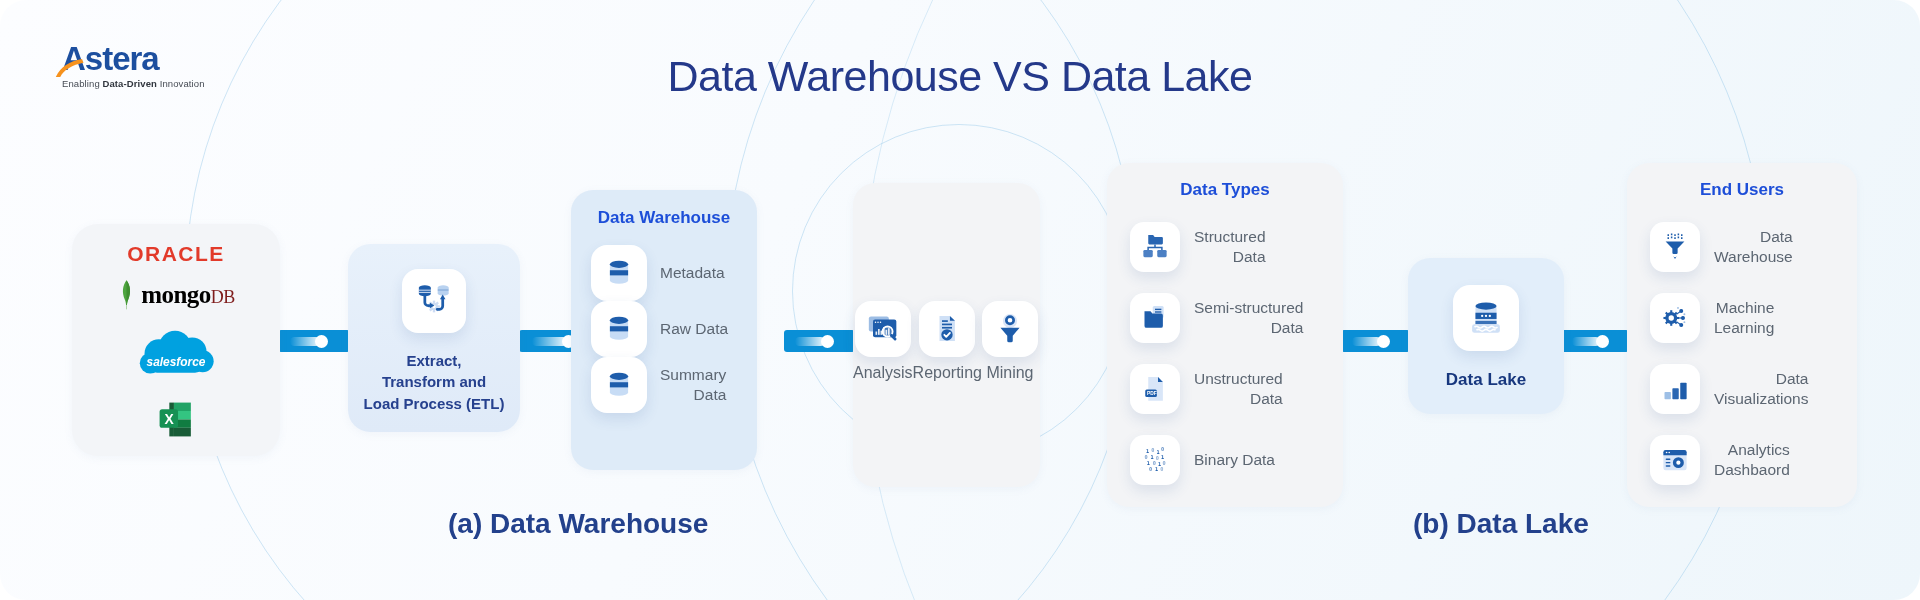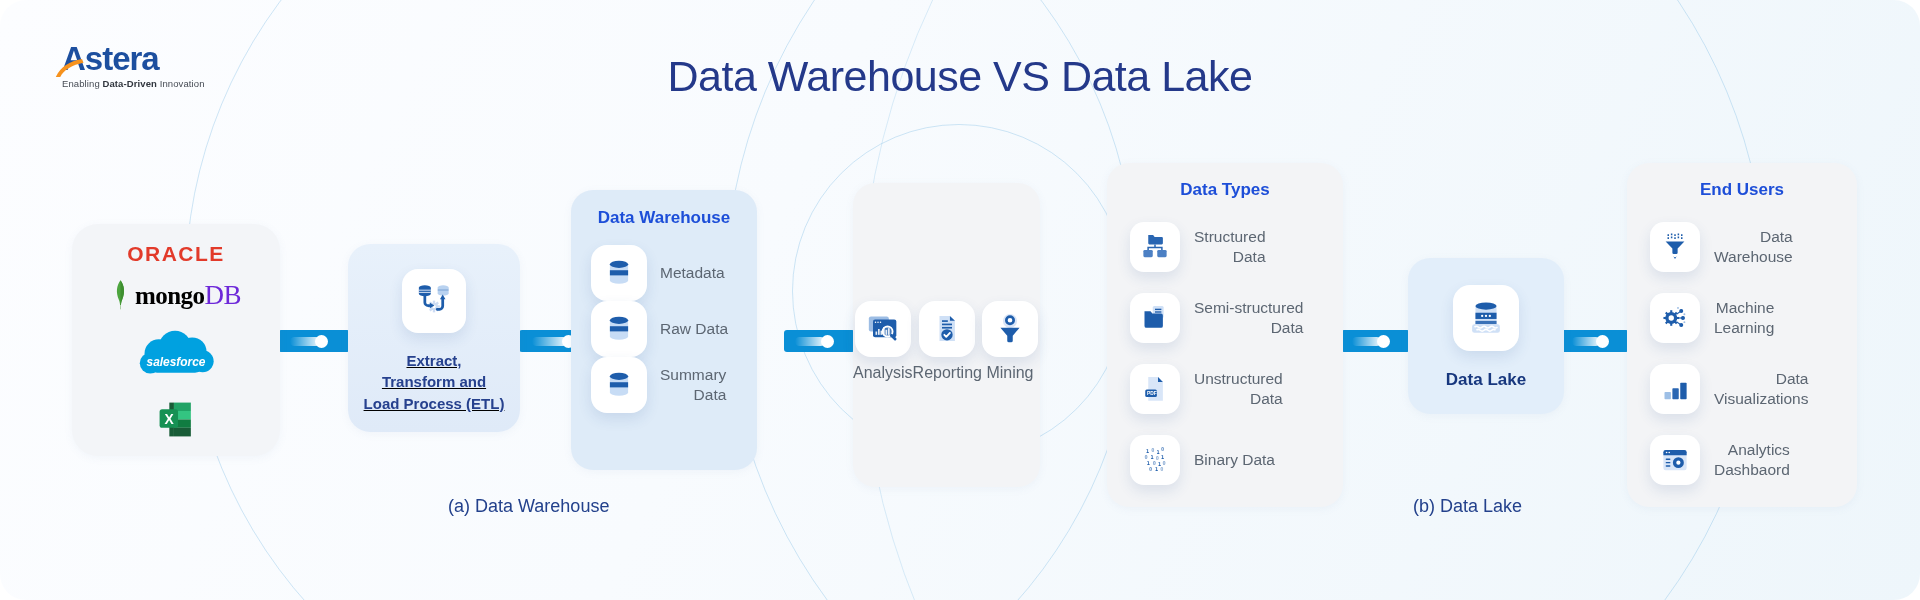--- a/index.html
+++ b/index.html
@@ -35,24 +35,24 @@
                     border-radius:4.5px;background:linear-gradient(90deg,rgba(255,255,255,0),rgba(255,255,255,.95));}
   .connector .dot{position:absolute;left:52%;top:50%;width:13px;height:13px;margin-top:-6.5px;
                   background:#fff;border-radius:50%;}
 
   
   .sources{left:72px;top:224px;width:208px;height:232px;border-radius:26px;background:#f3f5f8;
            display:flex;flex-direction:column;align-items:center;justify-content:space-between;padding:18px 0 16px;box-sizing:border-box;}
   .oracle-word{font-size:21px;font-weight:700;color:#e23a2a;letter-spacing:1.5px;}
   .mongo-row{display:flex;align-items:center;gap:5px;}
   .mongo-word{font-family:"Liberation Serif",serif;font-size:25px;font-weight:700;color:#000000;letter-spacing:-.5px;}
-  .mongo-suffix{font-family:"Liberation Serif",serif;font-size:27px;font-weight:400;color:#6d28d9;letter-spacing:-.5px;}
-
-  
-  .etl{left:348px;top:244px;width:172px;height:188px;background:linear-gradient(180deg,#e8f1fb,#dfeaf8);text-decoration:underline;}
+  .mongo-suffix{font-family:"Liberation Serif",serif;font-size:18px;font-weight:400;color:#7f1d1d;letter-spacing:-.5px;}
+
+  
+  .etl{left:348px;top:244px;width:172px;height:188px;background:linear-gradient(180deg,#e8f1fb,#dfeaf8);}
   .etl .tile{width:64px;height:64px;margin:25px auto 17px;}
   .etl-text{font-size:15px;font-weight:600;color:#26418e;text-align:center;line-height:1.42;}
 
   
   .dw{left:571px;top:190px;width:186px;height:280px;background:#deebf8;padding-top:18px;box-sizing:border-box;}
   .dw-rows{margin:17px 0 0 20px;display:flex;flex-direction:column;}
   .dw-row{display:flex;align-items:center;}
   .dw-row .tile{width:56px;height:56px;}
   .dw-row .gray-label{margin-left:13px;}
 
@@ -71,21 +71,21 @@
   .list-row{display:flex;align-items:center;}
   .list-row .tile{width:50px;height:50px;border-radius:14px;}
   .list-row .gray-label{margin-left:14px;}
 
   
   .lake{left:1408px;top:258px;width:156px;height:156px;background:#e2eefa;}
   .lake .tile{width:66px;height:66px;border-radius:17px;margin:27px auto 0;}
   .lake-label{margin-top:19px;font-size:17px;font-weight:700;color:#17377e;text-align:center;}
 
   
-  .caption{position:absolute;top:496px;font-size:18px;font-weight:400;color:#23418c;z-index:3;}
+  .caption{position:absolute;top:508px;font-size:28px;font-weight:700;color:#23418c;z-index:3;}
   .caption-a{left:448px;}
   .caption-b{left:1413px;}
 </style>
 </head>
 <body>
 
 <div class="stage">
   <div class="card">
 
     <div class="bg-circle bg-c1"></div>

